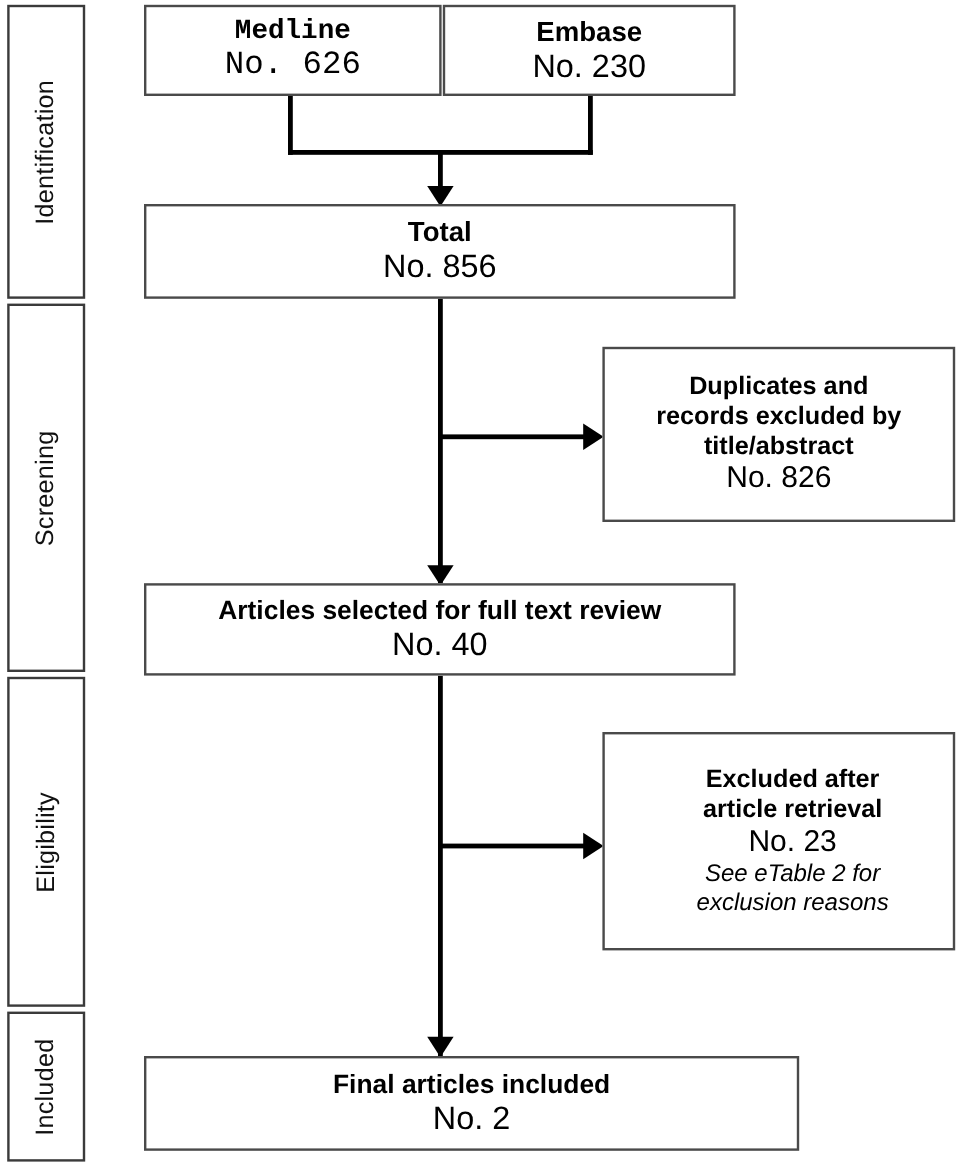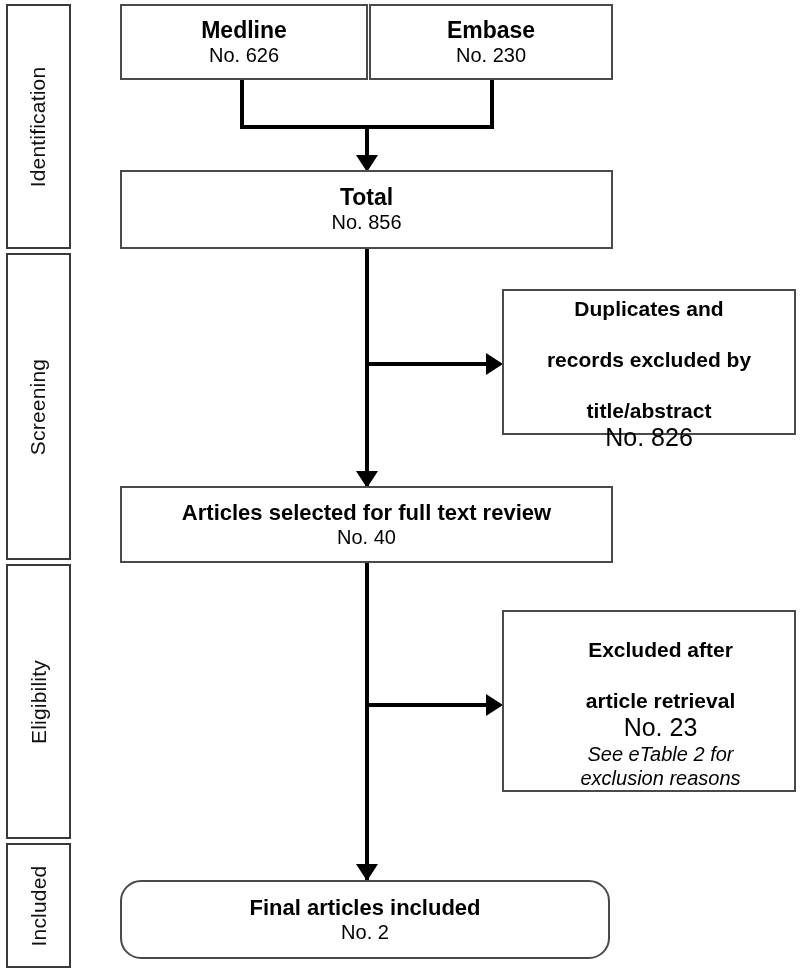--- a/index.html
+++ b/index.html
@@ -58,22 +58,22 @@
     display: block;
     line-height: 1.18;
     white-space: nowrap;
   }
   .ln.bold   { font-weight: bold; }
   .ln.plain  { font-weight: 400; }
   .ln.italic { font-style: italic; font-weight: 400; }
 
   .fs-title-lg { font-size: 23px; }
   .fs-title-md { font-size: 22px; }
-  .fs-num-lg   { font-size: 20px; }
-  .fs-side     { font-size: 21px; margin-top: 26px; }
+  .fs-num-lg   { font-size: 27px; }
+  .fs-side     { font-size: 21px; }
   .fs-side-num { font-size: 25px; }
   .fs-side-it  { font-size: 20px; }
 
   
   .vline {
     position: absolute;
     background: #000000;
     width: 4px;
   }
   .hline {
@@ -128,21 +128,21 @@
   <div class="vline" style="left:365px; top:247px; height:245px;"></div>
   <div class="hline" style="left:365px; top:362px; width:125px;"></div>
   <div class="arrow-right" style="left:486px; top:353px;"></div>
   <div class="arrow-down" style="left:356px; top:471px;"></div>
 
   <div class="vline" style="left:365px; top:563px; height:323px;"></div>
   <div class="hline" style="left:365px; top:703px; width:125px;"></div>
   <div class="arrow-right" style="left:486px; top:694px;"></div>
   <div class="arrow-down" style="left:356px; top:864px;"></div>
 
-  <div class="flow-box" style="left:120px; top:4px; width:248px; height:76px;">
+  <div class="flow-box" style="left:120px; top:4px; width:248px; height:76px;font-family:Liberation Mono, monospace;">
     <span class="ln bold fs-title-lg">Medline</span>
     <span class="ln plain fs-num-lg">No. 626</span>
   </div>
 
   <div class="flow-box" style="left:369px; top:4px; width:244px; height:76px;">
     <span class="ln bold fs-title-lg">Embase</span>
     <span class="ln plain fs-num-lg">No. 230</span>
   </div>
 
   <div class="flow-box" style="left:120px; top:170px; width:493px; height:79px;">
@@ -163,18 +163,18 @@
   </div>
 
   <div class="flow-box" style="left:502px; top:610px; width:294px; height:182px;padding-left:29px;">
     <span class="ln bold fs-side">Excluded after</span>
     <span class="ln bold fs-side">article retrieval</span>
     <span class="ln plain fs-side-num">No. 23</span>
     <span class="ln italic fs-side-it">See eTable 2 for</span>
     <span class="ln italic fs-side-it">exclusion reasons</span>
   </div>
 
-  <div class="flow-box" style="left:120px; top:880px; width:490px; height:79px;border-radius:21px;">
+  <div class="flow-box" style="left:120px; top:880px; width:546px; height:79px;">
     <span class="ln bold fs-title-md">Final articles included</span>
     <span class="ln plain fs-num-lg">No. 2</span>
   </div>
 
 </div>
 
 </body></html>

